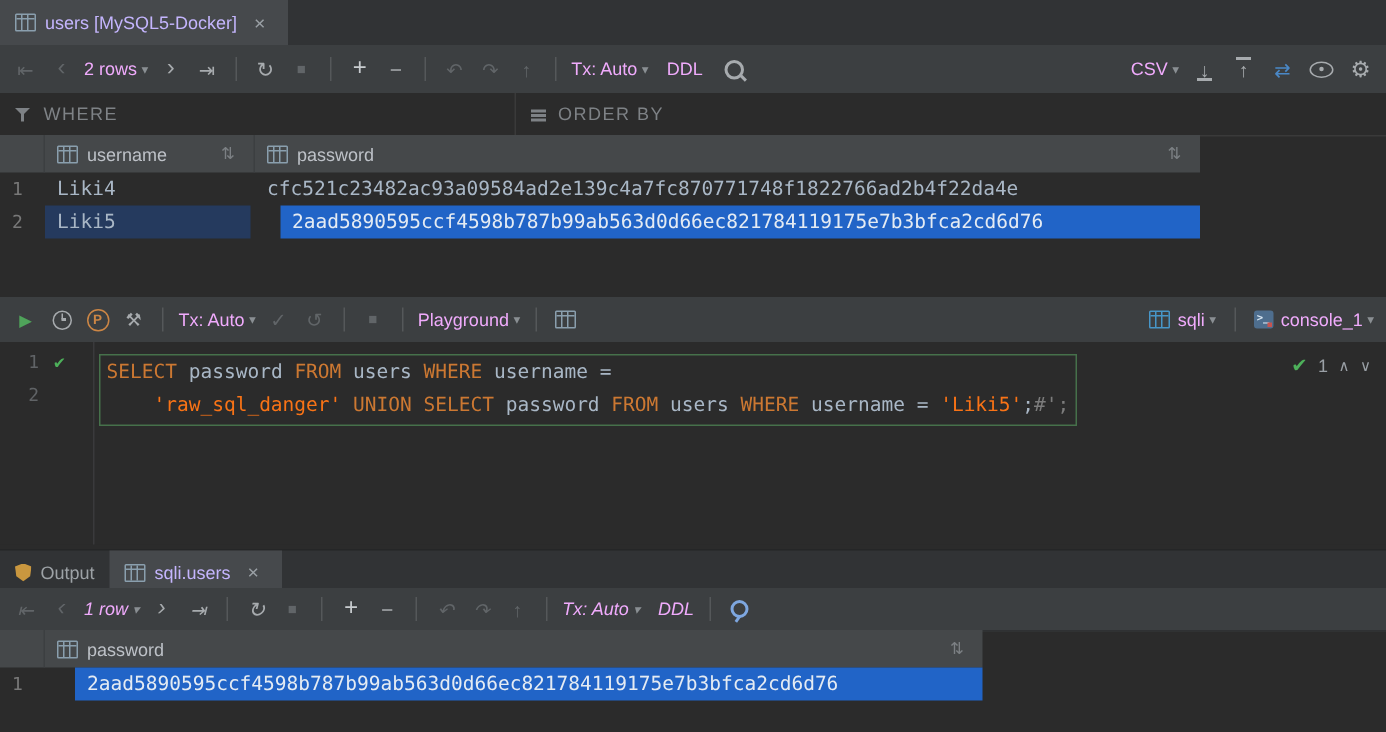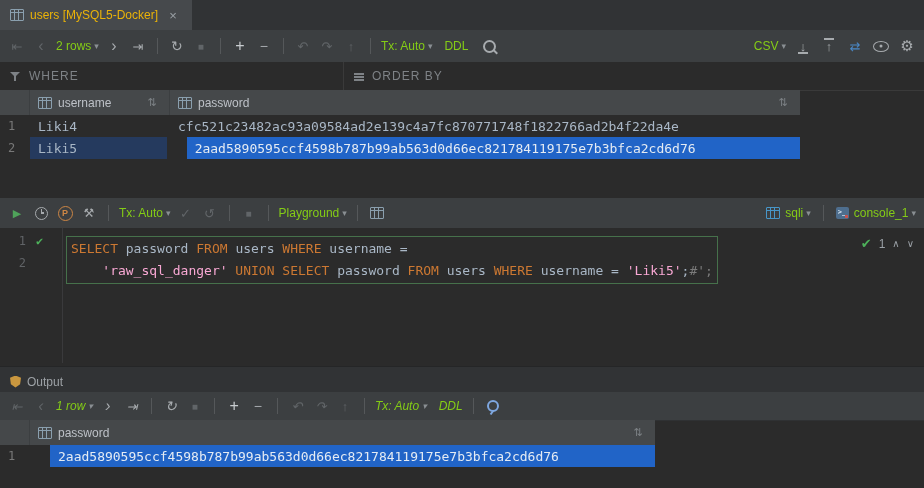--- a/index.html
+++ b/index.html
@@ -2,21 +2,21 @@
 <html><head>
 <meta charset="utf-8">
 <style>
   html,body{margin:0;padding:0;background:#1e1e1e;}
   .app{position:relative;width:924px;height:488px;background:#2b2b2b;overflow:hidden;
        font-family:"Liberation Sans",sans-serif;color:#a9b7c6;}
 
   
   .tabbar{position:absolute;left:0;right:0;background:#313335;display:flex;align-items:stretch;
           border-bottom:1px solid #252627;}
-  .tab{display:flex;align-items:center;gap:6px;padding:0 10px;background:#46494c;color:#eab308;font-size:12px;}
+  .tab{display:flex;align-items:center;gap:6px;padding:0 10px;background:#46494c;color:#c4b5fd;font-size:12px;}
   .tab.inactive{background:transparent;color:#9da2a6;}
   .toolbar{position:absolute;left:0;right:0;background:#3c3f41;display:flex;align-items:center;
            gap:6px;padding:0 8px;font-size:12px;border-bottom:1px solid #2f3133;}
   .sep{width:1px;height:16px;background:#55585a;margin:0 4px;flex:none;}
   .right{margin-left:auto;display:flex;align-items:center;gap:8px;}
 
   
   .ic{display:inline-flex;align-items:center;justify-content:center;width:18px;height:18px;
       font-size:13px;color:#a7abae;flex:none;position:relative;}
   .ic.dim{color:#616568;}
@@ -75,21 +75,21 @@
           clip-path:polygon(50% 0,100% 18%,92% 72%,50% 100%,8% 72%,0 18%);}
   .funnel-wrap{position:relative;width:11px;height:11px;display:inline-block;flex:none;}
   .funnel-wrap::before{content:"";position:absolute;left:0;top:1px;width:0;height:0;
           border-left:5px solid transparent;border-right:5px solid transparent;border-top:5px solid #7e8286;}
   .funnel-wrap::after{content:"";position:absolute;left:4px;top:5px;width:2px;height:5px;background:#7e8286;}
   .order-icon{position:relative;width:10px;height:10px;display:inline-block;flex:none;}
   .order-icon::before{content:"";position:absolute;top:2px;left:0;width:10px;height:1.5px;background:#7e8286;
           box-shadow:0 3px 0 #7e8286,0 6px 0 #7e8286;}
 
   
-  .dd{display:flex;align-items:center;color:#84cc16;font-size:12px;white-space:nowrap;}
+  .dd{display:flex;align-items:center;color:#f0abfc;font-size:12px;white-space:nowrap;}
 
   
   .filterbar{position:absolute;left:0;right:0;background:#2b2b2b;border-bottom:1px solid #3a3a3a;
              display:flex;align-items:center;color:#7e8286;font-size:12px;letter-spacing:1px;}
   .filter-section{display:flex;align-items:center;gap:8px;padding:0 10px;height:100%;}
 
   
   .gridhead{position:absolute;display:flex;background:#45484a;color:#bdc1c7;font-size:12px;height:25px;}
   .ghcell{display:flex;align-items:center;gap:6px;padding:0 8px;box-sizing:border-box;height:25px;
           border-right:1px solid #3c3f41;}
@@ -100,21 +100,21 @@
   .sel-strong{background:#2164c7;color:#e4ebf3;margin-left:20px;}
   .sel-soft{background:#253a5e;}
 
   
   .editor{position:absolute;left:0;right:0;background:#2b2b2b;font-family:"DejaVu Sans Mono",monospace;font-size:13px;}
   .ed-gutter{position:absolute;left:0;top:0;bottom:0;width:62px;border-right:1px solid #3a3a3c;}
   .lnum{position:absolute;left:10px;width:16px;text-align:right;color:#606366;font-size:12px;}
   .ed-check{position:absolute;left:36px;color:#4db05a;font-size:12px;}
   .stmt-box{position:absolute;left:66px;top:8px;border:1px solid #46714b;padding:1px 4px;}
   .code-line{white-space:pre;line-height:22px;}
-  .kw{color:#cc7832;} .ident{color:#a9b7c6;} .str{color:#f9a8d4;} .cmt{color:#7c7c7c;} .op{color:#a9b7c6;}
+  .kw{color:#cc7832;} .ident{color:#a9b7c6;} .str{color:#f97316;} .cmt{color:#7c7c7c;} .op{color:#a9b7c6;}
   .exec-badge{position:absolute;right:10px;top:8px;display:flex;align-items:center;gap:7px;
               color:#9aa0a6;font-size:12px;font-family:"Liberation Sans",sans-serif;}
   .exec-badge .ok{color:#4db05a;font-size:13px;}
   .exec-badge .updown{font-size:10px;color:#9aa0a6;}
 </style>
 </head>
 <body>
 
 <div class="app">
 
@@ -259,20 +259,25 @@
       <span class="updown">∧</span>
       <span class="updown">∨</span>
     </div>
   </div>
 
   <div class="tabbar" style="top:366px;height:29px;border-top:1px solid #252627;">
     <div class="tab inactive">
       <span class="shield"></span>
       <span>Output</span>
     </div>
+    <div class="tab">
+      <span class="tbl-icon"></span>
+      <span>sqli.users</span>
+      <span class="ic i-close"></span>
+    </div>
   </div>
 
   <div class="toolbar" style="top:392px;height:28px;font-style:italic;">
     <span class="ic dim i-first"></span>
     <span class="ic dim i-prev"></span>
     <span class="dd chev">
         <span>1 row</span>
       </span>
     <span class="ic i-next"></span>
     <span class="ic i-last"></span>

